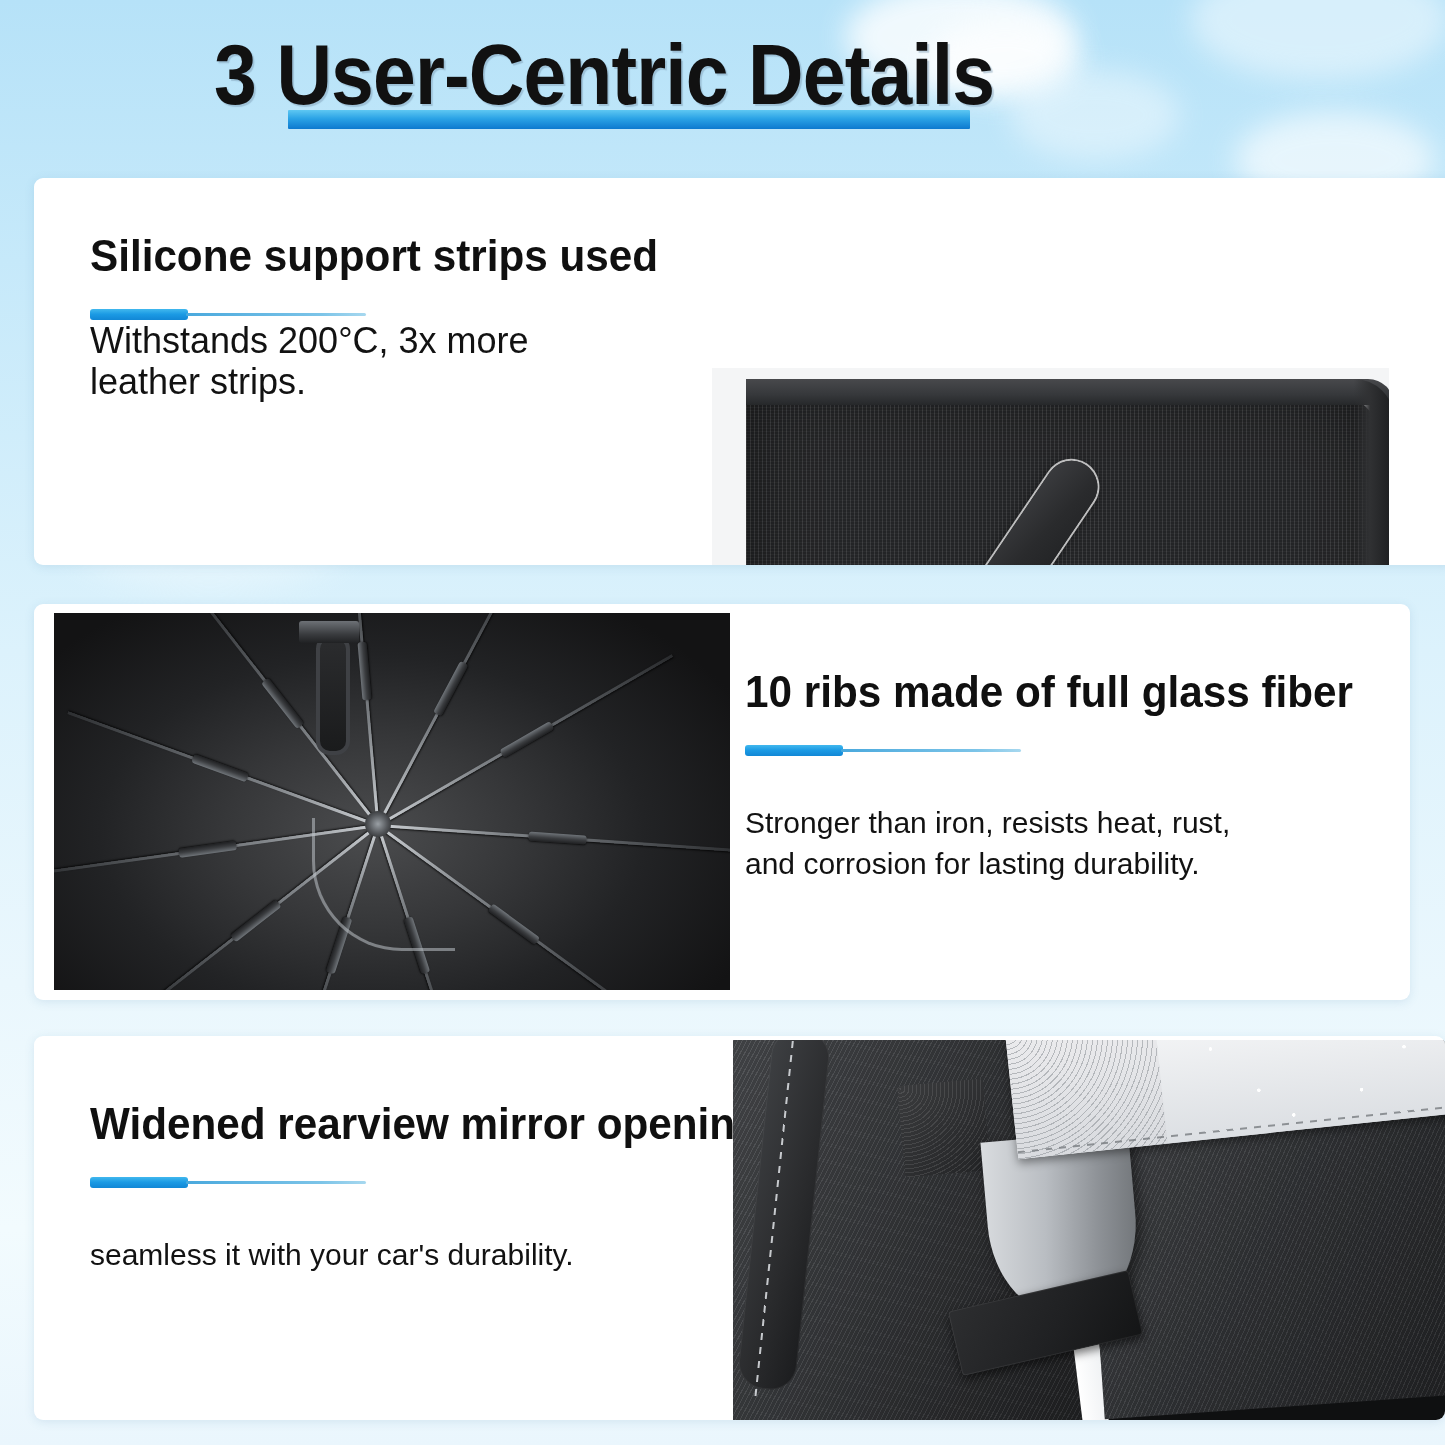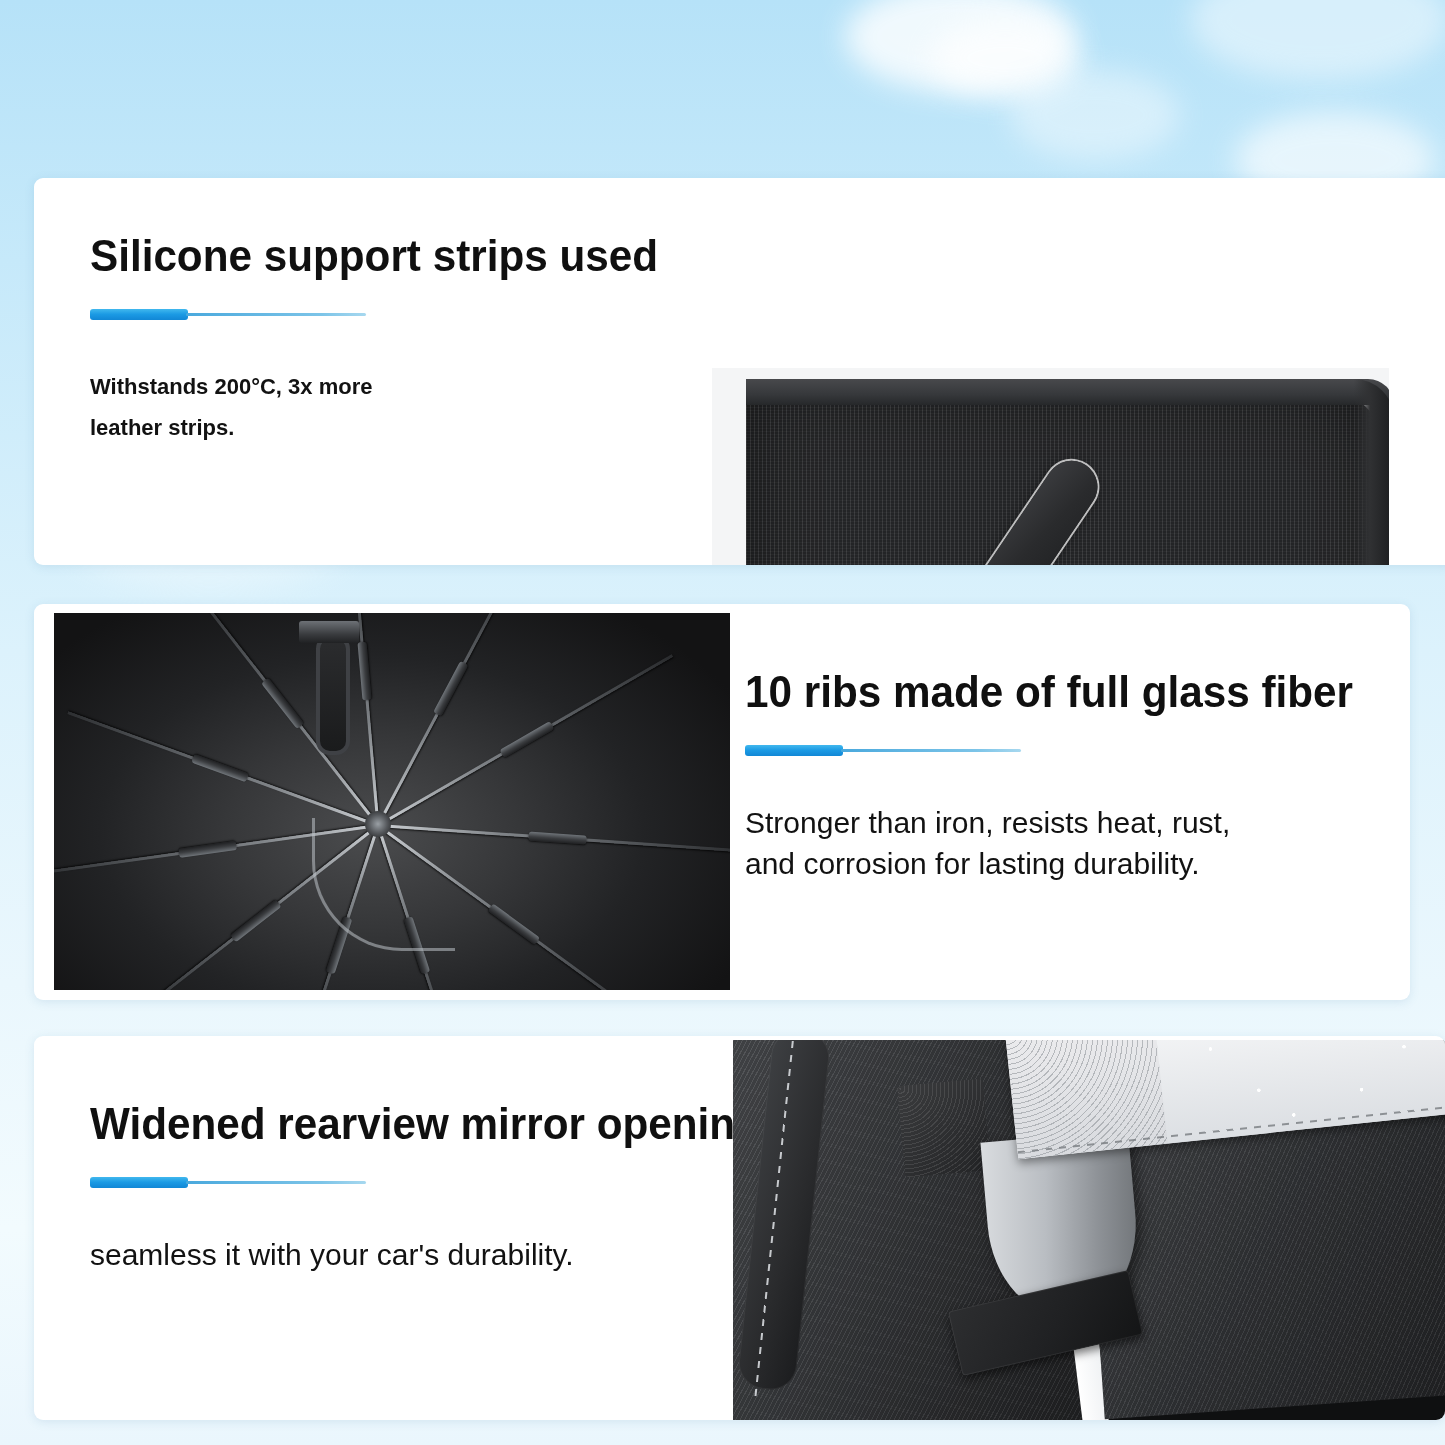--- a/index.html
+++ b/index.html
@@ -221,30 +221,36 @@
 
 <div class="page">
 
   <div class="cloud c1"></div>
   <div class="cloud c2"></div>
   <div class="cloud c4"></div>
   <div class="cloud c5"></div>
   <div class="cloud c3"></div>
   <div class="cloud c6"></div>
 
+  <div class="header">
+    <div class="title-wrap">
+      <div class="title-bar"></div>
+      <div class="title">3 User-Centric Details</div>
+    </div>
+  </div>
 
   <div class="card" id="card-1">
 
     <div class="txtblock" style="left:56px;top:52px;width:600px;">
       <div class="head" style="font-size:44px;line-height:52px;">Silicone support strips used</div>
       <div class="divider">
         <span class="thick"></span>
         <span class="thin"></span>
       </div>
-      <div class="body" style="margin-top:46px;font-size:22px;line-height:41px;font-weight:bold;">
+      <div class="body" style="font-size:36px;line-height:41px;">
         <div>Withstands 200°C, 3x more</div>
         <div>leather strips.</div>
       </div>
     </div>
 
     <div class="photo" id="photo-1">
       <div class="p1-pad">
         <div class="p1-tex"></div>
         <div class="p1-topband"></div>
         <div class="p1-edge"></div>

